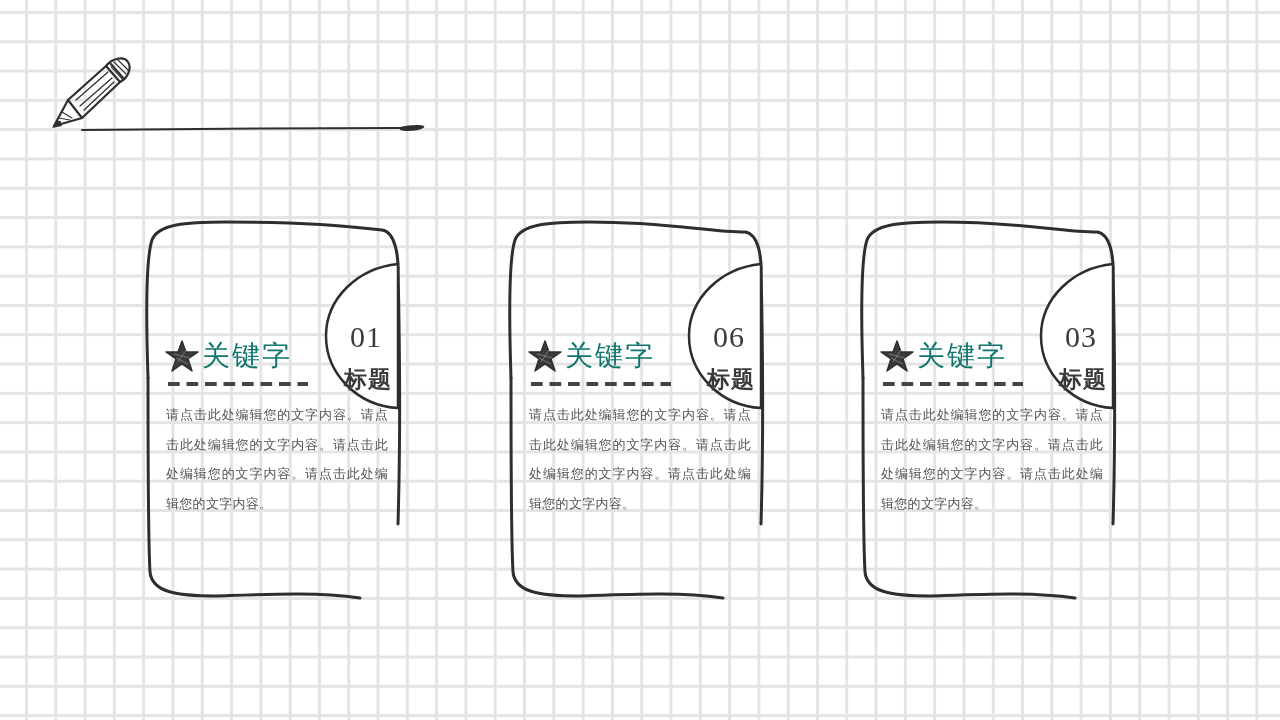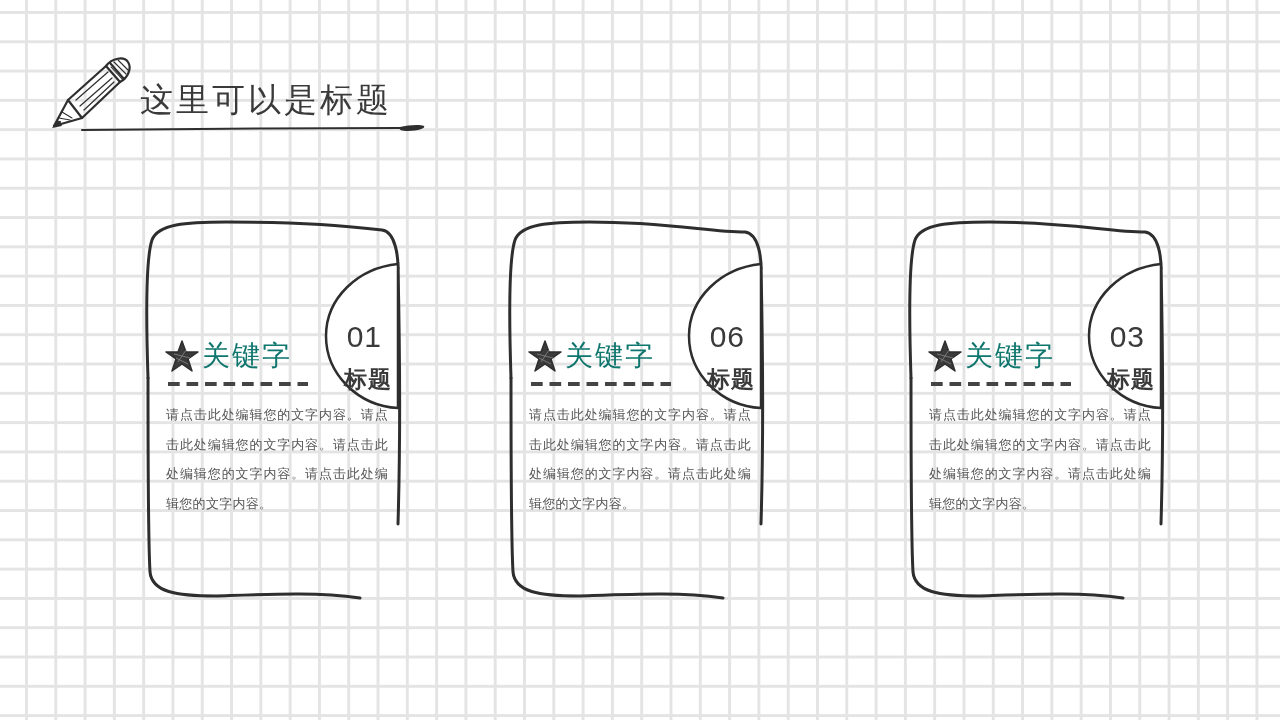--- a/index.html
+++ b/index.html
@@ -76,21 +76,21 @@
       position: absolute;
       left: 176px;
       top: 44px;
       width: 76px;
       height: 146px;
     }
     .badge-number {
       position: absolute;
       right: 16px;
       top: 58px;
-      font-family: Liberation Sans, sans-serif;
+      font-family: Liberation Serif, serif;
       font-size: 30px;
       color: #3a3a3a;
       letter-spacing: 1px;
     }
     .badge-label {
       position: absolute;
       right: 6px;
       top: 102px;
       font-family: "DejaVu Sans", sans-serif;
       font-size: 23px;
@@ -164,21 +164,20 @@
 
         <path d="M66 10 L78 22" stroke-width="1.1"></path>
         <path d="M70 8 L80 18" stroke-width="1.1"></path>
         <path d="M63 15 L75 28" stroke-width="1.1"></path>
 
         <path d="M14 60 L24 66" stroke-width="1.1"></path>
         <path d="M11 66 L22 68" stroke-width="1.1"></path>
       </g>
       <path d="M4 76 L10 68 L14 74 Z" fill="#2e2e2e"></path>
     </svg>
-    <div class="title">这里可以是标题</div>
     <svg class="title-underline" viewBox="0 0 350 12">
       <path d="M4 8 C100 7 220 6 322 6" stroke="#2e2e2e" stroke-width="2" fill="none" stroke-linecap="round"></path>
       <path d="M322 5 C330 3 342 2 346 4 C348 6 340 9 330 9 C324 9 320 8 322 5 Z" fill="#2e2e2e"></path>
     </svg>
   </div>
 
   <div class="card" style="left:146px;">
     <svg class="card-frame" viewBox="0 0 270 390">
       <path d="M2 160 C0 100 0 40 6 22 C12 6 40 4 80 4 C160 4 200 8 236 12 C250 14 252 40 252 50" fill="none" stroke="#2e2e2e" stroke-width="3" stroke-linecap="round"></path>
       <path d="M252 50 C254 140 254 240 252 306" fill="none" stroke="#2e2e2e" stroke-width="3" stroke-linecap="round"></path>
@@ -215,21 +214,21 @@
       <svg class="star" viewBox="0 0 36 36">
         <path d="M18 3 L22 14 L34 14 L24 21 L28 33 L18 26 L8 33 L12 21 L2 14 L14 14 Z" fill="#3a3a3a" stroke="#2e2e2e" stroke-width="1.5" stroke-linejoin="round"></path>
         <path d="M10 16 L26 20 M14 24 L22 12 M12 20 L24 26" stroke="#888" stroke-width="0.8"></path>
       </svg>
       <span class="keyword">关键字</span>
     </div>
     <div class="dash-line"></div>
     <div class="body-text">请点击此处编辑您的文字内容。请点击此处编辑您的文字内容。请点击此处编辑您的文字内容。请点击此处编辑您的文字内容。</div>
   </div>
 
-  <div class="card" style="left:861px;margin-left:48px;">
+  <div class="card" style="left:861px;">
     <svg class="card-frame" viewBox="0 0 270 390">
       <path d="M2 160 C0 100 0 40 6 22 C12 6 40 4 80 4 C160 4 200 14 236 14 C250 16 252 40 252 50" fill="none" stroke="#2e2e2e" stroke-width="3" stroke-linecap="round"></path>
       <path d="M252 50 C254 140 254 240 252 306" fill="none" stroke="#2e2e2e" stroke-width="3" stroke-linecap="round"></path>
       <path d="M2 160 C2 240 2 320 4 354 C6 374 30 378 70 378 C130 376 170 374 214 380" fill="none" stroke="#2e2e2e" stroke-width="3" stroke-linecap="round"></path>
       <path d="M252 46 C212 50 180 80 180 118 C180 156 212 188 252 190 Z" fill="#ffffff" stroke="#2e2e2e" stroke-width="2.5"></path>
     </svg>
     <div class="badge">
       <div class="badge-number">03</div>
       <div class="badge-label">标题</div>
     </div>

